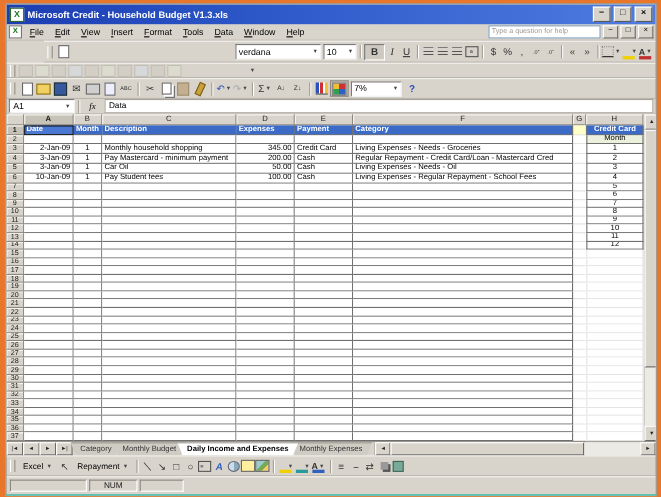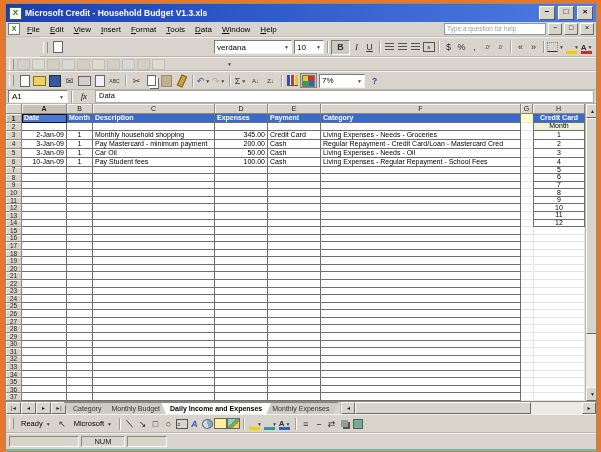--- a/index.html
+++ b/index.html
@@ -662,26 +662,26 @@
       <div class="hs-btn">◄</div>
       <div id="hthumb"></div>
       <div style="flex:1;"></div>
       <div class="hs-btn">►</div>
     </div>
   </div>
 
   <div class="toolbar tb-draw">
     <div class="grip"></div>
     <div class="draw-label">
-        <span>Ready</span>
+        <span>Excel</span>
         <span class="dd">▼</span>
       </div>
     <div class="tbi">↖</div>
     <div class="draw-label">
-        <span>Microsoft</span>
+        <span>Repayment</span>
         <span class="dd">▼</span>
       </div>
     <div class="sep"></div>
     <div class="tbi sm">＼</div>
     <div class="tbi sm">↘</div>
     <div class="tbi sm">□</div>
     <div class="tbi sm">○</div>
     <div class="tbi sm">
         <div style="width:9px;height:8px;border:1px solid #555;font-size:5px;line-height:8px;text-align:left;padding-left:1px;">≡</div>
       </div>

